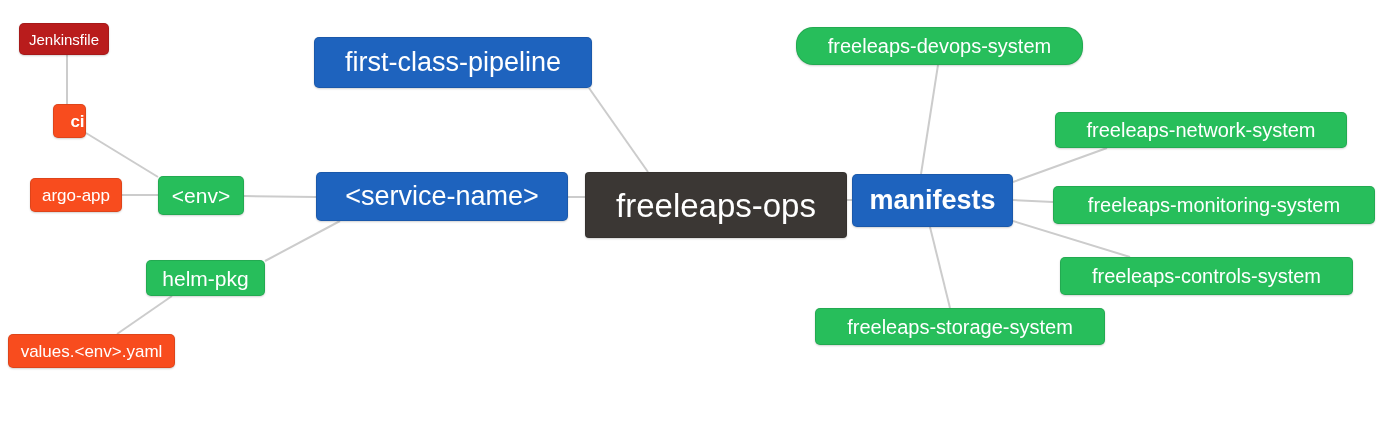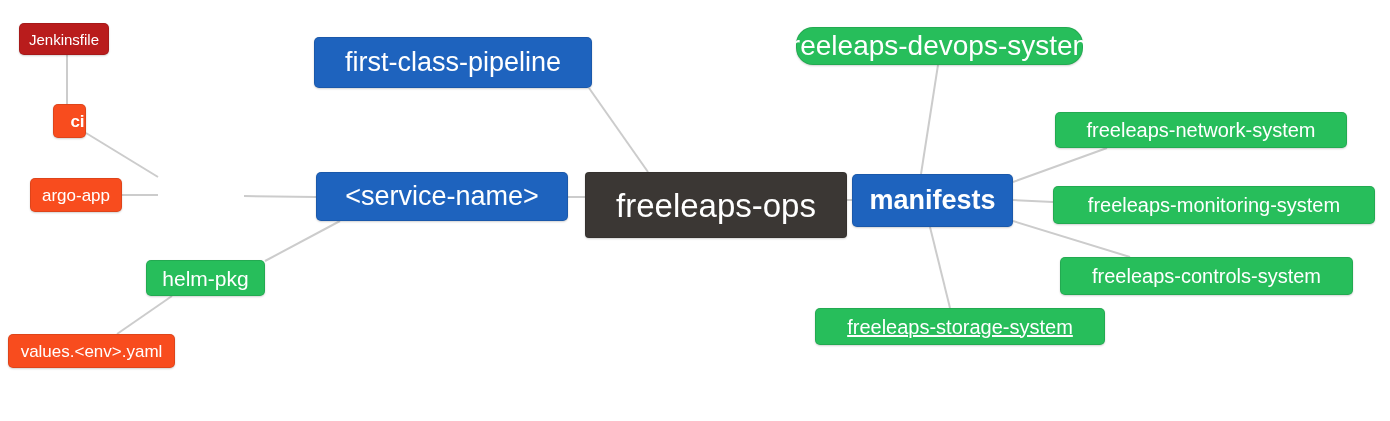--- a/index.html
+++ b/index.html
@@ -31,25 +31,25 @@
   .g-jenkinsfile { left: 19px;  top: 23px;  width: 90px;  height: 32px; font-size: 15px; }
   .g-ci         { left: 53px;  top: 104px; width: 33px;  height: 34px; font-size: 17px; font-weight: bold; }
   .g-argo       { left: 30px;  top: 178px; width: 92px;  height: 34px; font-size: 17px; }
   .g-env        { left: 158px; top: 176px; width: 86px;  height: 39px; font-size: 21px; }
   .g-helm       { left: 146px; top: 260px; width: 119px; height: 36px; font-size: 21px; }
   .g-values     { left: 8px;   top: 334px; width: 167px; height: 34px; font-size: 17px; }
   .g-fcp        { left: 314px; top: 37px;  width: 278px; height: 51px; font-size: 27px; }
   .g-service    { left: 316px; top: 172px; width: 252px; height: 49px; font-size: 27px; }
   .g-ops        { left: 585px; top: 172px; width: 262px; height: 66px; font-size: 33px; border-radius: 4px; }
   .g-manifests  { left: 852px; top: 174px; width: 161px; height: 53px; font-size: 27px; font-weight: bold; }
-  .g-devops     { left: 796px; top: 27px;  width: 287px; height: 38px; font-size: 28px; border-radius: 17px; }
+  .g-devops     { left: 796px; top: 27px;  width: 287px; height: 38px; font-size: 20px; border-radius: 17px; }
   .g-network    { left: 1055px; top: 112px; width: 292px; height: 36px; font-size: 20px; }
   .g-monitoring { left: 1053px; top: 186px; width: 322px; height: 38px; font-size: 20px; }
   .g-controls   { left: 1060px; top: 257px; width: 293px; height: 38px; font-size: 20px; }
-  .g-storage    { left: 815px; top: 308px; width: 290px; height: 37px; font-size: 20px; text-decoration: underline; }
+  .g-storage    { left: 815px; top: 308px; width: 290px; height: 37px; font-size: 20px; }
   
   .c-blue   { background: #1e63be; }
   .c-green  { background: #27be5b; }
   .c-orange { background: #f6a623; }
   .c-red    { background: #f84c1e; }
   .c-dark   { background: #3b3734; }
 </style>
 </head>
 <body>
 
@@ -73,20 +73,21 @@
       <line x1="930" y1="227" x2="950" y2="308"></line>
     </g>
   </svg>
 
   <div class="node c-orange g-jenkinsfile" style="background-color: #b91c1c;">Jenkinsfile</div>
 
   <div class="node c-red g-ci" style="background-color: rgb(248, 76, 30); padding-left: 16px;">ci</div>
 
   <div class="node c-red g-argo" style="background-color: rgb(248, 76, 30);">argo-app</div>
 
+  <div class="node c-green g-env" style="background-color: rgb(39, 190, 91);">&lt;env&gt;</div>
 
   <div class="node c-green g-helm" style="background-color: rgb(39, 190, 91);">helm-pkg</div>
 
   <div class="node c-red g-values" style="background-color: rgb(248, 76, 30);">values.&lt;env&gt;.yaml</div>
 
   <div class="node c-blue g-fcp" style="background-color: rgb(30, 99, 190);">first-class-pipeline</div>
 
   <div class="node c-blue g-service" style="background-color: rgb(30, 99, 190);">&lt;service-name&gt;</div>
 
   <div class="node c-dark g-ops" style="background-color: rgb(59, 55, 52);">freeleaps-ops</div>

